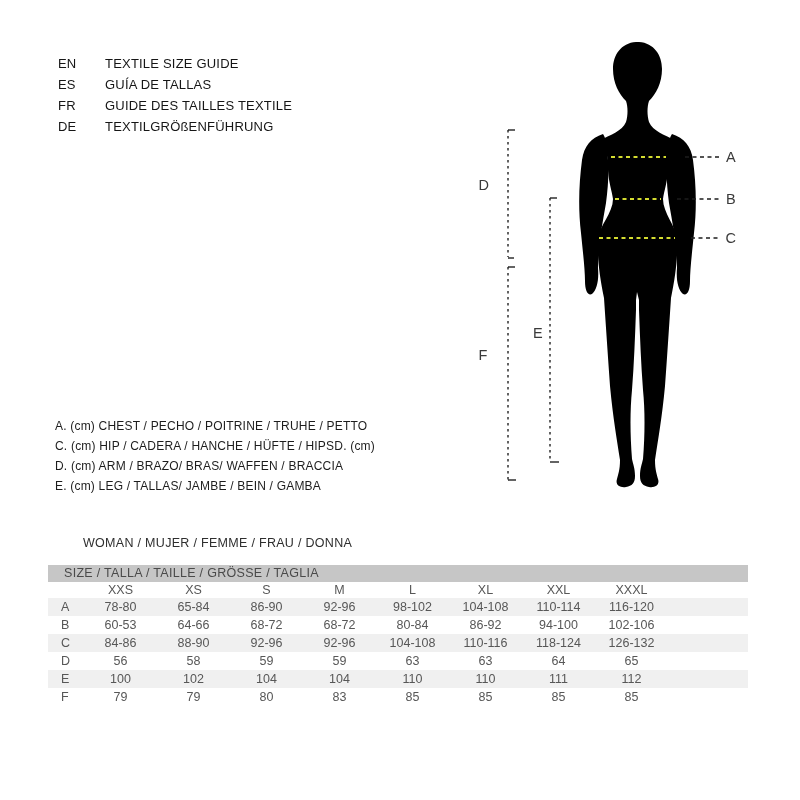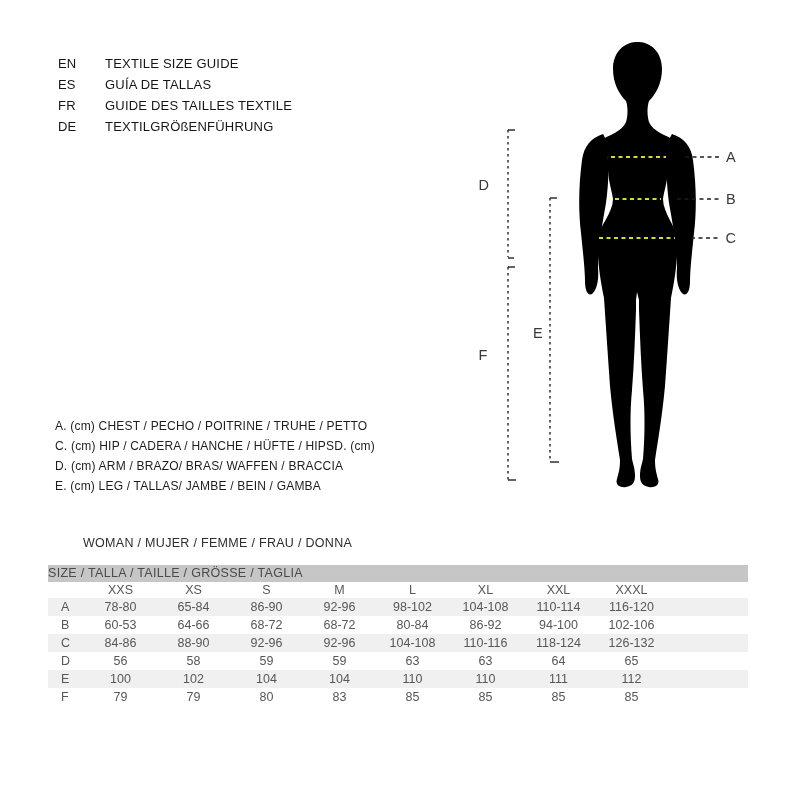--- a/index.html
+++ b/index.html
@@ -19,21 +19,21 @@
            color:#3a3a3a;letter-spacing:0.3px;}
   
   .legend{position:absolute;left:55px;top:416px;font-size:12px;line-height:20px;
           color:#1d1d1d;letter-spacing:0.2px;}
   
   .section-title{position:absolute;left:55px;top:536px;font-size:12.5px;
                  color:#2e2e2e;letter-spacing:0.3px;font-weight:500;margin-left:28px;}
   
   .table{position:absolute;left:48px;top:565px;width:700px;font-size:12.5px;color:#575757;}
   .thead{height:17px;line-height:17px;background:#c6c6c6;color:#4a4a4a;
-         padding-left:0;letter-spacing:0.3px;}
+         padding-left:16px;letter-spacing:0.3px;}
   .trow{display:grid;grid-template-columns:36px repeat(8,73px) 1fr;align-items:center;
         height:18px;text-align:center;}
   .trow.cols{height:16px;}
   .trow.shade{background:#f0f0f0;}
   .cell.rlabel{text-align:left;padding-left:13px;}
 </style>
 </head>
 <body>
 
 <div class="canvas">

